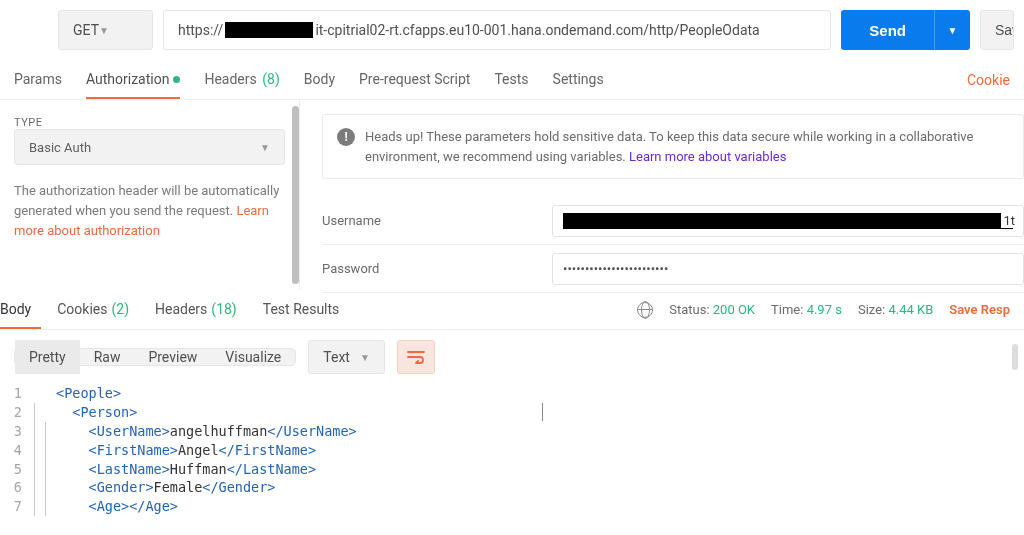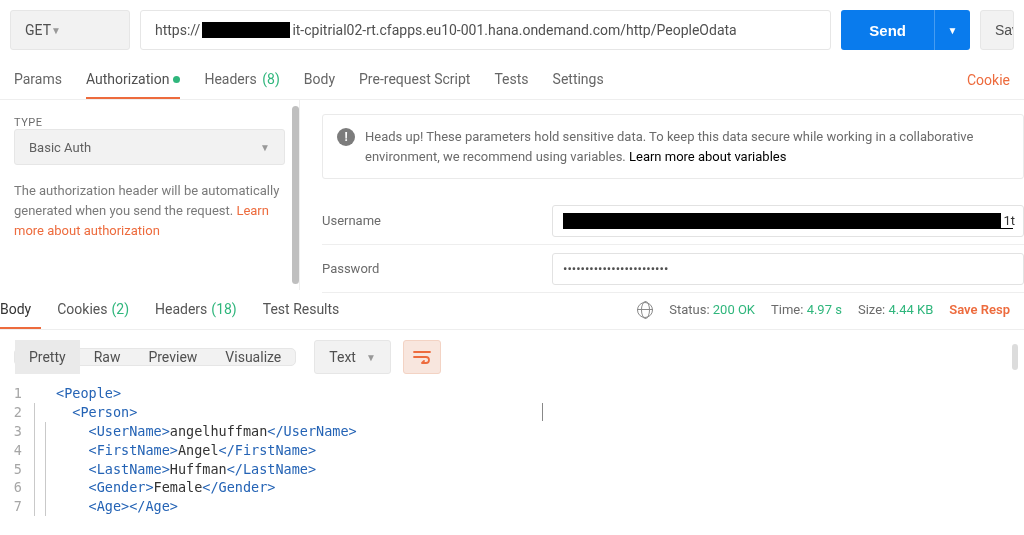--- a/index.html
+++ b/index.html
@@ -1,18 +1,18 @@
 <!DOCTYPE html>
 <html><head>
 <meta charset="utf-8">
 <style>
   * { box-sizing: border-box; margin: 0; padding: 0; }
   body { font-family: -apple-system, BlinkMacSystemFont, "Segoe UI", Roboto, Arial, sans-serif; font-size: 13px; color: #505050; background: #fff; width: 1024px; height: 535px; overflow: hidden; }
   .request-bar { display: flex; gap: 10px; padding: 10px 10px 10px 10px; }
-  .method-select { width: 120px; height: 40px; display:flex; align-items:center; padding:0 14px; background:#f2f2f2; border:1px solid #e6e6e6; border-radius:3px; color:#505050; font-size:14px; cursor:pointer; }
+  .method-select { width: 95px; height: 40px; display:flex; align-items:center; padding:0 14px; background:#f2f2f2; border:1px solid #e6e6e6; border-radius:3px; color:#505050; font-size:14px; cursor:pointer;margin-left:48px; }
   .method-select .caret { font-size:10px; color:#999; }
   .url-input { flex:1; height:40px; padding:0 14px; border:1px solid #e6e6e6; border-radius:3px; font-size:14px; color:#505050; display:flex; align-items:center; overflow:hidden; white-space:nowrap; }
   .url-input .redact { display:inline-block; width:88px; height:16px; background:#000; margin:0 2px; }
   .send-btn { display:flex; align-items:center; }
   .send-main { height:40px; padding:0 28px; background:#097BED; color:#fff; border:none; font-size:15px; font-weight:600; border-radius:3px 0 0 3px; cursor:pointer; }
   .send-caret { height:40px; width:36px; background:#097BED; border:none; border-left:1px solid rgba(255,255,255,.25); border-radius:0 3px 3px 0; color:#fff; font-size:10px; cursor:pointer; }
   .save-btn { height:40px; padding:0 14px; background:#f2f2f2; border:1px solid #e6e6e6; border-radius:3px; color:#505050; font-size:14px; cursor:pointer; overflow:hidden; width:34px; text-align:left; }
 
   .req-tabs { display:flex; align-items:center; gap:24px; padding:0 14px; border-bottom:1px solid #eee; font-size:14px; position:relative; height:40px; }
   .req-tab { color:#666; cursor:pointer; padding:10px 0; border-bottom:2px solid transparent;text-align:center; }
@@ -25,21 +25,21 @@
   .auth-left { width:300px; padding:16px 14px; border-right:1px solid #eee; position:relative; }
   .auth-left-scroll { position:absolute; right:0; top:6px; bottom:6px; width:7px; background:#bfbfbf; border-radius:4px; }
   .auth-left h5 { font-size:11px; font-weight:400; letter-spacing:.5px; color:#6b6b6b; }
   .type-select { height:36px; width:100%; background:#f2f2f2; border:1px solid #e6e6e6; border-radius:3px; display:flex; align-items:center; justify-content:space-between; padding:0 14px; color:#606060; margin-bottom:16px; cursor:pointer; }
   .type-select .caret { font-size:10px; color:#999; }
   .auth-desc { color:#7a7a7a; line-height:1.55; font-size:13px; }
   .auth-desc .link { color:#ED6B3D; cursor:pointer; }
   .auth-right { flex:1; padding:14px 0 0 22px; min-width:0; }
   .notice { display:flex; align-items:flex-start; gap:10px; border:1px solid #eaeaea; border-radius:3px; padding:12px 14px; color:#6b6b6b; font-size:13px; line-height:1.5; margin-right:0; }
   .notice .info-icon { width:18px; height:18px; border-radius:50%; background:#7c7c7c; color:#fff; display:flex; align-items:center; justify-content:center; font-weight:700; font-size:12px; flex-shrink:0; margin-top:1px; }
-  .notice .link { color:#000000; cursor:pointer; }
+  .notice .link { color:#6d28d9; cursor:pointer; }
   .field-row { display:flex; align-items:center; border-bottom:1px solid #eee; height:48px; }
   .field-label { width:230px; color:#6b6b6b; font-size:13px; }
   .field-input { flex:1; height:32px; border:1px solid #e2e2e2; border-radius:3px; display:flex; align-items:center; padding:0 10px; font-size:13px; color:#505050; overflow:hidden; white-space:nowrap; min-width:0; }
   .field-input.redacted::before { content:""; display:block; height:16px; width:100%; background:#000; }
 
   .resp-tabs { display:flex; align-items:center; padding:0 14px 0 0; border-bottom:1px solid #eee; height:40px; font-size:14px; }
   .resp-tab { padding:10px 10px; color:#555; cursor:pointer; border-bottom:2px solid transparent; margin-right:6px; }
   .resp-tab.active { border-bottom:2px solid #ED6B3D; color:#333; }
   .resp-tab .count { color:#2FB67C; margin-left:4px; }
   .resp-tab:first-child { padding-left:0; }
@@ -47,21 +47,21 @@
   .resp-meta .g { color:#2FB67C; }
   .resp-meta .save { color:#ED6B3D; font-weight:600; cursor:pointer; white-space:nowrap; }
   .globe-icon { width:16px; height:16px; border:1.5px solid #8a8a8a; border-radius:50%; display:inline-flex; align-items:center; justify-content:center; position:relative; }
   .globe-icon::before { content:""; position:absolute; width:16px; height:1.5px; background:#8a8a8a; }
   .globe-icon::after { content:""; position:absolute; width:7px; height:16px; border:1.5px solid #8a8a8a; border-radius:50%; }
 
   .body-tools { display:flex; align-items:center; gap:0; padding:10px 14px; }
   .view-group { display:flex; background:#f2f2f2; border:1px solid #e6e6e6; border-radius:5px; height:18px; align-items:center;justify-content:space-between; }
   .view-btn { padding:0 14px; height:34px; display:flex; align-items:center; color:#505050; cursor:pointer; font-size:14px; }
   .view-btn.sel { background:#eaeaea; }
-  .fmt-select { margin-left:18px; height:34px; display:flex; align-items:center; gap:10px; padding:0 14px; background:#f2f2f2; border:1px solid #e6e6e6; border-radius:3px; color:#505050; font-size:14px; cursor:pointer; }
+  .fmt-select { margin-left:12px; height:34px; display:flex; align-items:center; gap:10px; padding:0 14px; background:#f2f2f2; border:1px solid #e6e6e6; border-radius:3px; color:#505050; font-size:14px; cursor:pointer; }
   .fmt-select .caret { font-size:10px; color:#999; }
   .wrap-btn { margin-left:12px; height:34px; width:38px; display:flex; align-items:center; justify-content:center; background:#f8e6de; border:1px solid #f3d3c4; border-radius:3px; cursor:pointer; }
   .wrap-svg { width:18px; height:14px; }
   .spacer { flex:1; }
   .right-bar { width:6px; height:26px; background:#dcdcdc; border-radius:3px; margin-right:-8px; }
 
   .code { font-family: Consolas, Menlo, monospace; font-size:13.5px; line-height:1.4; padding-left:6px; }
   .code-line { display:flex; }
   .ln { width:28px; text-align:right; color:#a6a6a6; padding-right:12px; user-select:none; }
   .gut { width:22px; display:flex; }

